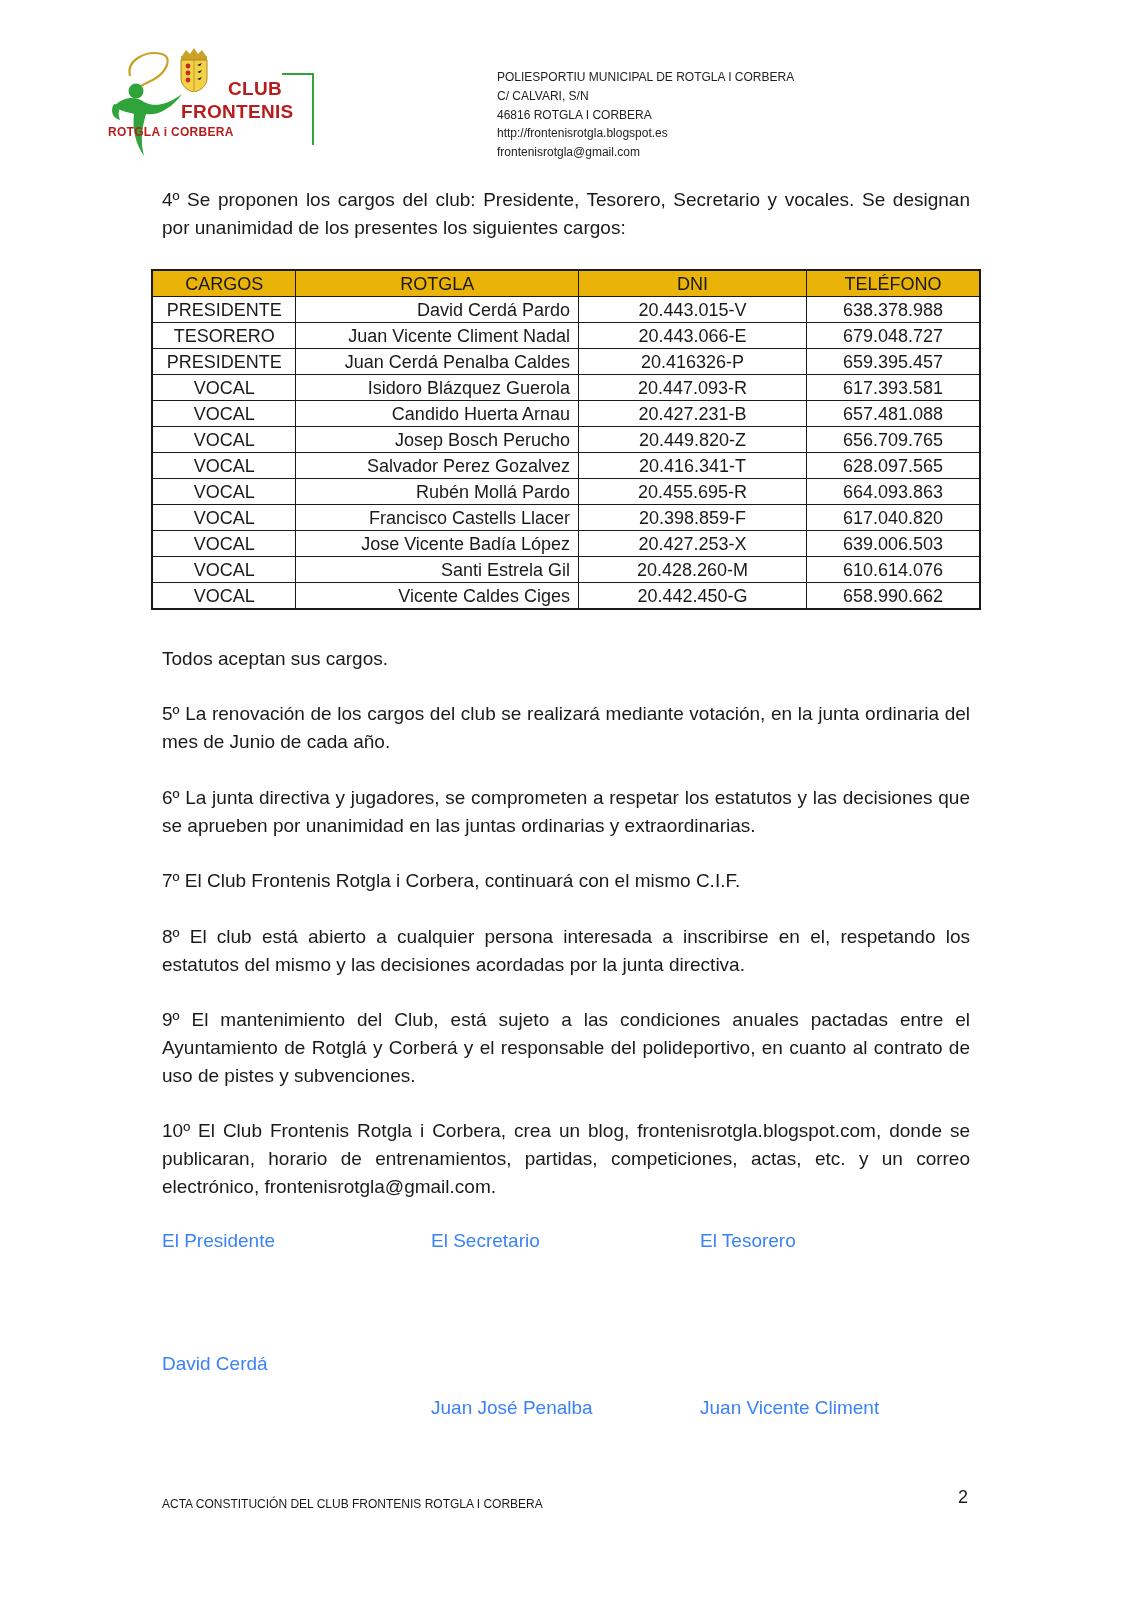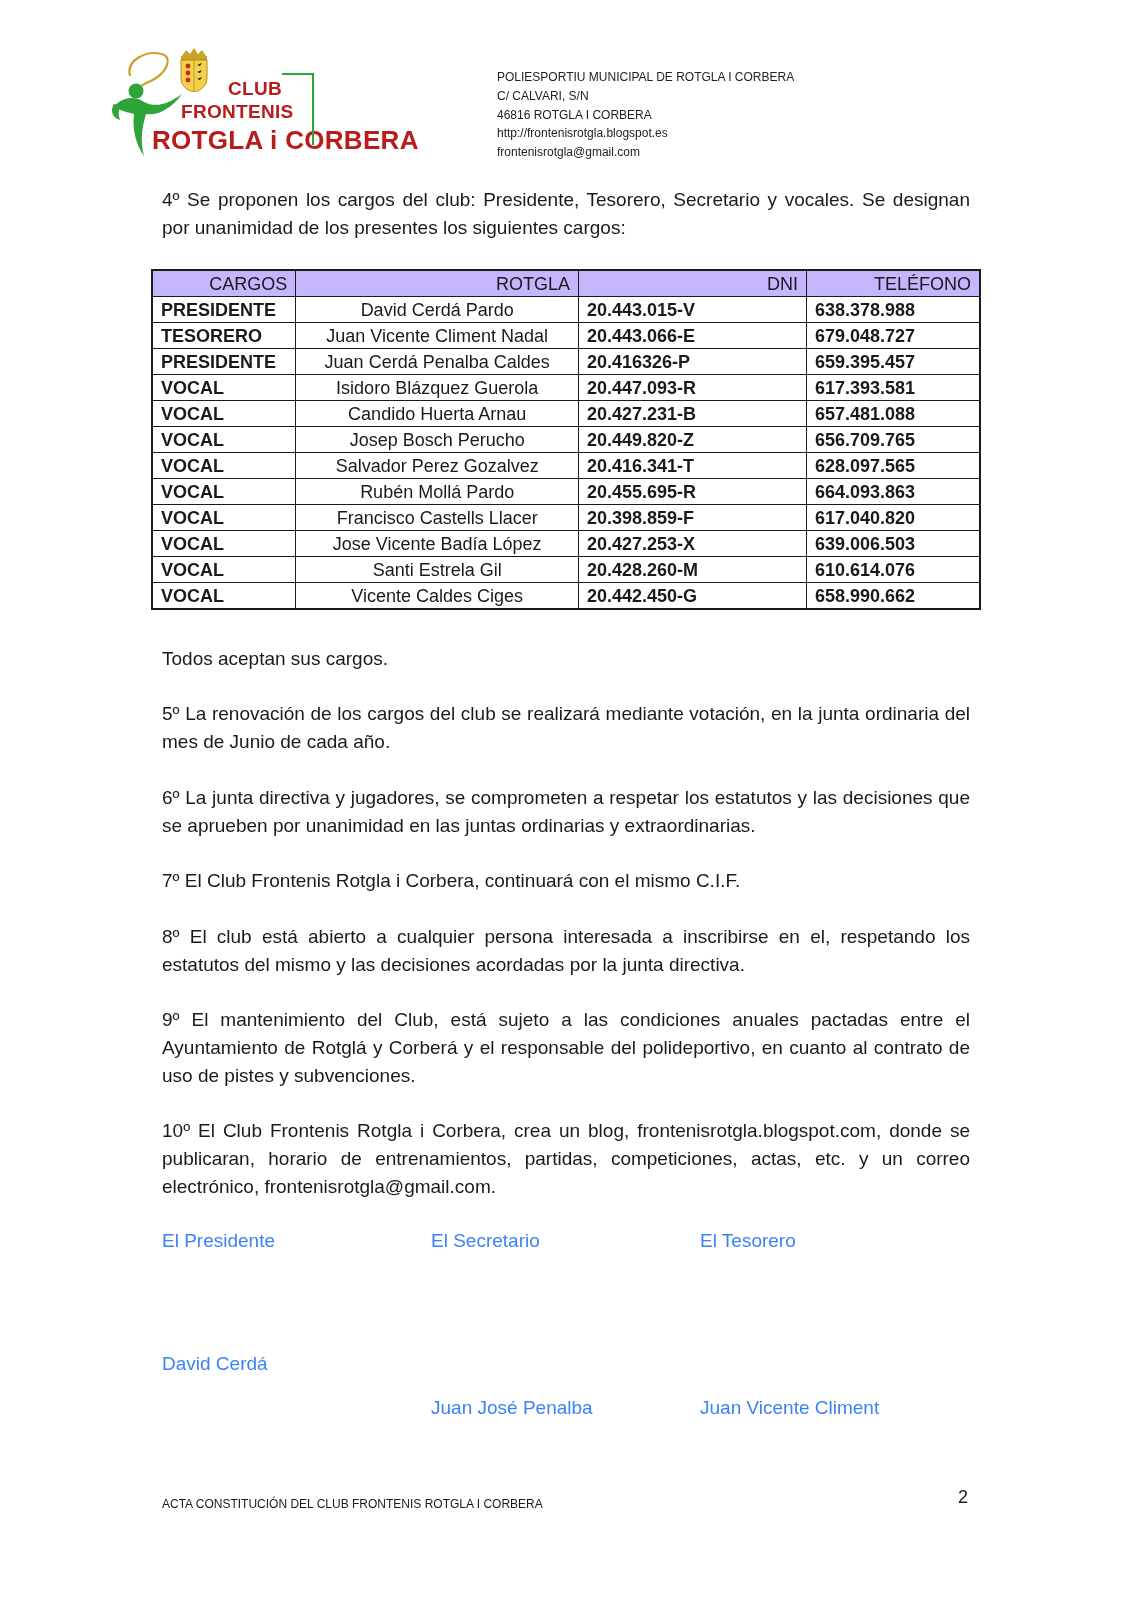--- a/index.html
+++ b/index.html
@@ -7,42 +7,42 @@
          font-family: "Liberation Sans", "DejaVu Sans", sans-serif; color: #1a1a1a; }
   .page { position: absolute; left: 0; top: 0; width: 1131px; height: 1600px; }
 
   
   .logo { position: absolute; left: 106px; top: 48px; width: 210px; height: 115px; }
   .logo svg { position: absolute; left: 0; top: 0; }
   .logo-text { position: absolute; font-family: "Liberation Sans", sans-serif; font-weight: bold;
                color: #b91c1c; white-space: nowrap; letter-spacing: 0.3px; }
   .logo-club { left: 122px; top: 30px; font-size: 19px; }
   .logo-frontenis { left: 75px; top: 53px; font-size: 19px; }
-  .logo-rotgla { left: 2px; top: 77px; font-size: 26px; margin-left: 44px; }
+  .logo-rotgla { left: 2px; top: 77px; font-size: 12px; }
   .bracket-top { position: absolute; left: 282px; top: 73px; width: 32px; height: 2px; background: #2ea43a; }
   .bracket-right { position: absolute; left: 312px; top: 73px; width: 2px; height: 72px; background: #2ea43a; }
 
   .address { position: absolute; left: 497px; top: 68px; font-family: "Liberation Sans", sans-serif;
              font-size: 12px; line-height: 18.8px; color: #222; }
   .address div { white-space: nowrap; }
 
   
   .para { position: absolute; left: 162px; width: 808px; font-family: "Liberation Sans", sans-serif;
           font-size: 19px; line-height: 28px; color: #1a1a1a; text-align: justify; text-align-last: left; }
   .para.single { text-align: left; }
 
   
   table.roster { position: absolute; left: 151px; top: 269px; width: 830px; border-collapse: collapse;
                  font-family: "Liberation Sans", sans-serif; font-size: 18px; color: #1a1a1a; }
   table.roster th, table.roster td { border: 1.6px solid #1a1a1a; height: 25px; padding: 0 8px;
                  font-weight: normal; line-height: 24px; white-space: nowrap; }
   table.roster { border: 2px solid #1a1a1a; }
-  table.roster th { background: #c4b5fd; text-align: right; }
-  table.roster td.c { text-align: left; font-weight: bold; }
-  table.roster td.l { text-align: center; }
+  table.roster th { background: #eab308; text-align: center; }
+  table.roster td.c { text-align: center; }
+  table.roster td.l { text-align: right; }
   col.c1 { width: 144px; } col.c2 { width: 283px; } col.c3 { width: 229px; } col.c4 { width: 174px; }
 
   
   .sig { position: absolute; font-family: "Liberation Sans", sans-serif; font-size: 19px; color: #3b82f6; white-space: nowrap; }
 
   
   .footer-title { position: absolute; left: 162px; top: 1497px; font-family: "Liberation Sans", sans-serif;
                   font-size: 12px; color: #1a1a1a; white-space: nowrap; }
   .footer-page { position: absolute; left: 958px; top: 1487px; font-family: "Liberation Sans", sans-serif;
                  font-size: 18px; color: #1a1a1a; }

